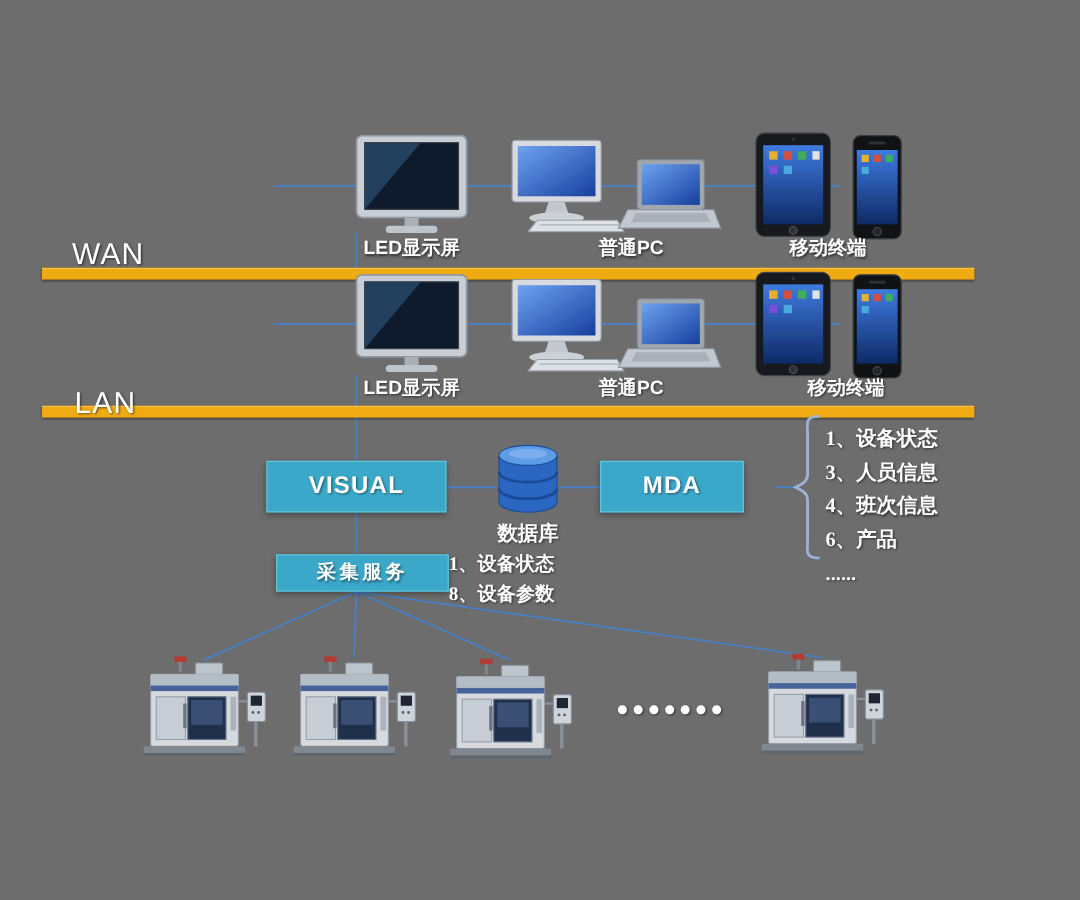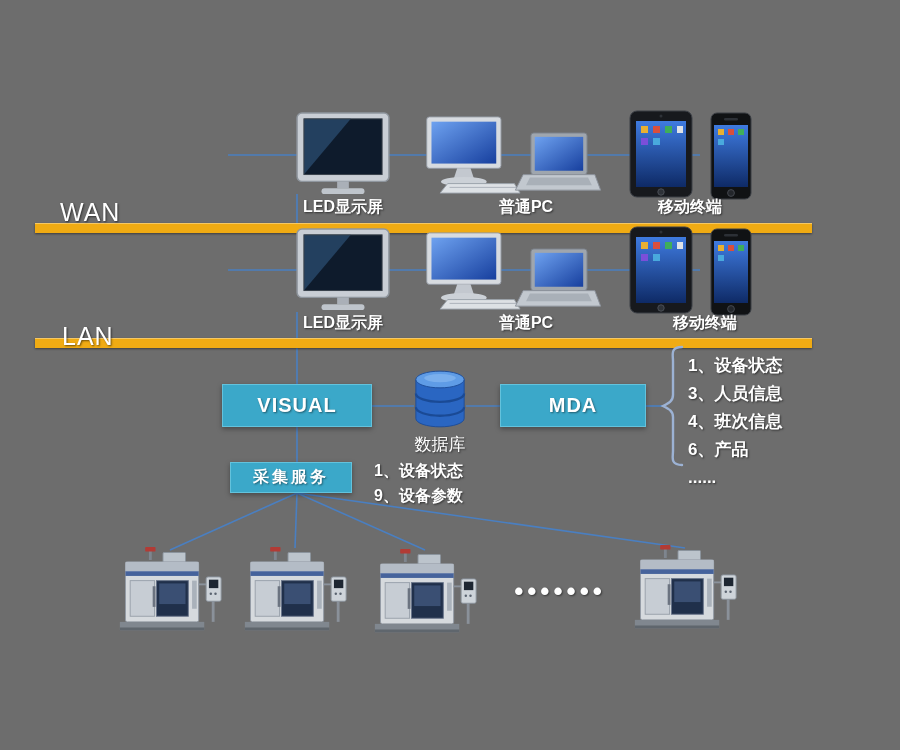--- a/index.html
+++ b/index.html
@@ -38,26 +38,27 @@
     border:1px solid #63c2dc;box-shadow:0 2px 5px rgba(0,0,0,.35);
     display:flex;align-items:center;justify-content:center;
     color:var(--text);font-weight:bold;
     text-shadow:1px 1px 2px rgba(0,0,0,.45);
   }
   #visual-box,#mda-box{font-size:20px;letter-spacing:1px;}
   #collect-box{font-size:16px;letter-spacing:3px;}
   .note-list{
     position:absolute;z-index:3;color:var(--text);font-weight:bold;
     text-shadow:1px 1px 2px rgba(0,0,0,.55);
+    font-family:Liberation Serif, serif;
   }
   #mda-list{left:688px;top:352px;font-size:17px;line-height:28px;}
   #db-notes{left:374px;top:458px;font-size:16px;line-height:25px;}
   #db-label{
     position:absolute;left:404px;top:433px;width:72px;z-index:3;text-align:center;
-    color:var(--text);font-weight:normal;font-size:17px;text-shadow:1px 1px 2px rgba(0,0,0,.55);
+    color:var(--text);font-weight:bold;font-size:17px;text-shadow:1px 1px 2px rgba(0,0,0,.55);
   }
   #dots{
     position:absolute;left:505px;top:576px;width:110px;z-index:3;text-align:center;
     color:var(--text);font-weight:bold;font-size:26px;letter-spacing:4px;
     text-shadow:1px 1px 2px rgba(0,0,0,.5);
   }
   .machine{position:absolute;z-index:3;}
   #brace{position:absolute;left:650px;top:345px;z-index:3;}
 </style>
 </head>
@@ -218,39 +219,39 @@
   <div class="bus-label" style="left:62px;top:322px">LAN</div>
   <div class="bus-bar" style="top:338px"></div>
 
   <div class="box" id="visual-box" style="left:222px;top:384px;width:150px;height:43px">VISUAL</div>
 
   <svg class="dev" style="position:absolute;left:414px;top:368px;z-index:3" width="52" height="62">
       <use href="#sym-db"></use>
     </svg>
   <div id="db-label">数据库</div>
 
-  <div class="box" id="mda-box" style="left:500px;top:384px;width:146px;height:43px">MDA</div>
+  <div class="box" id="mda-box" style="left:500px;top:384px;width:120px;height:43px">MDA</div>
 
   <svg id="brace" width="36" height="122" viewBox="0 0 36 122">
     <path d="M32 2 C20 2 23 10 23 16 L23 50 C23 56 19 58 13 61 C19 64 23 66 23 72 L23 106 C23 112 20 120 32 120" fill="none" stroke="#9cb2d4" stroke-width="2.4" stroke-linecap="round"></path>
   </svg>
 
   <div class="note-list" id="mda-list">
     <div>1、设备状态</div>
     <div>3、人员信息</div>
     <div>4、班次信息</div>
     <div>6、产品</div>
     <div>......</div>
   </div>
 
-  <div class="box" id="collect-box" style="left:230px;top:462px;width:122px;height:31px">采集服务</div>
+  <div class="box" id="collect-box" style="left:230px;top:462px;width:144px;height:31px">采集服务</div>
 
   <div class="note-list" id="db-notes">
     <div>1、设备状态</div>
-    <div>9、设备参数</div>
+    <div>8、设备参数</div>
   </div>
 
   <svg class="machine" style="left:118px;top:546px" width="105" height="88">
       <use href="#sym-cnc"></use>
     </svg>
   <svg class="machine" style="left:243px;top:546px" width="105" height="88">
       <use href="#sym-cnc"></use>
     </svg>
   <svg class="machine" style="left:373px;top:548px" width="105" height="88">
       <use href="#sym-cnc"></use>

